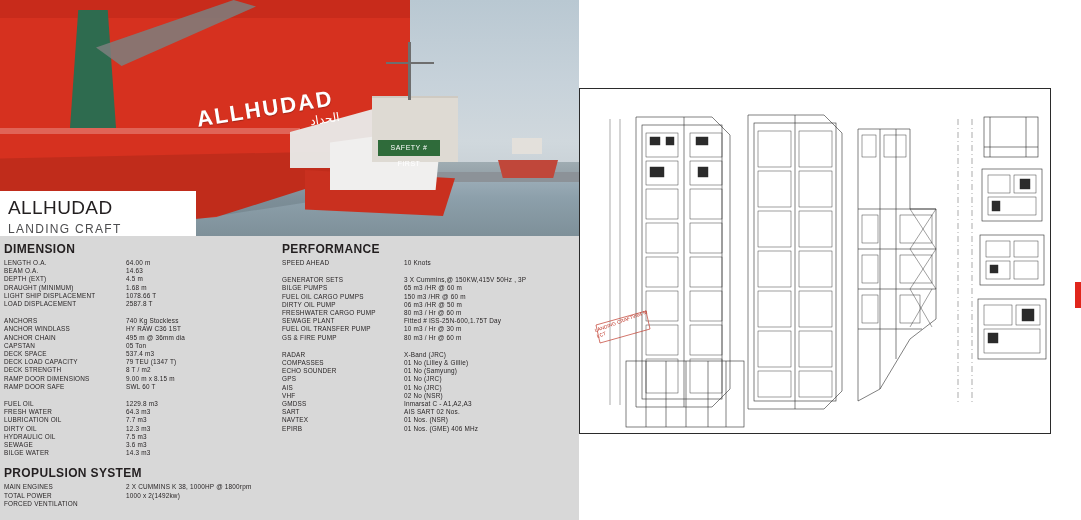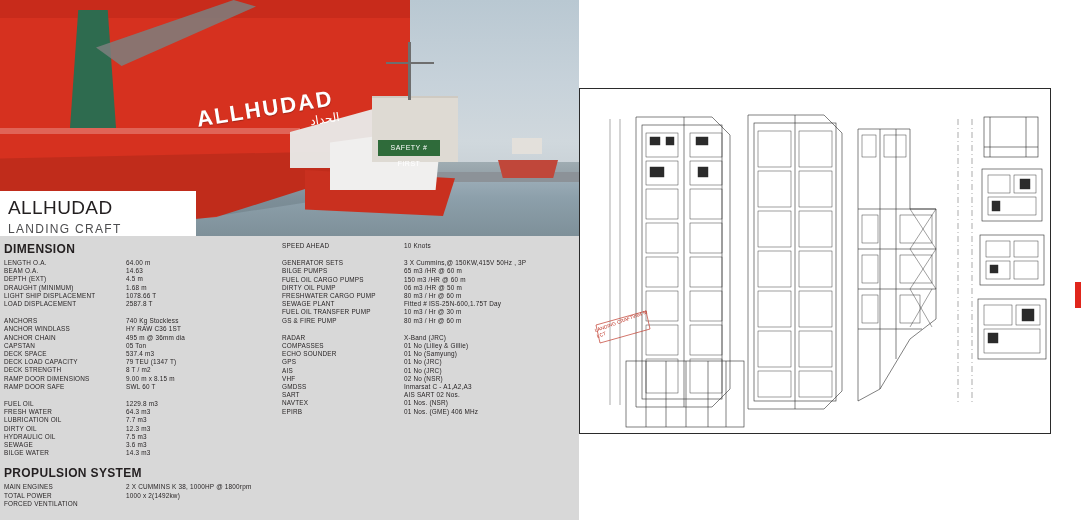--- a/index.html
+++ b/index.html
@@ -503,20 +503,21 @@
               <div class="v"></div>
             </div>
 
         </div>
 
       </div>
 
       <div class="col-right">
 
         <div class="sec">
+          <div class="sec-title">PERFORMANCE</div>
           <div class="row">
               <div class="k">SPEED AHEAD</div>
               <div class="v">10 Knots</div>
             </div>
         </div>
 
         <div class="sec">
           <div class="row">
               <div class="k">GENERATOR SETS</div>
               <div class="v">3 X Cummins,@ 150KW,415V 50Hz , 3P</div>

